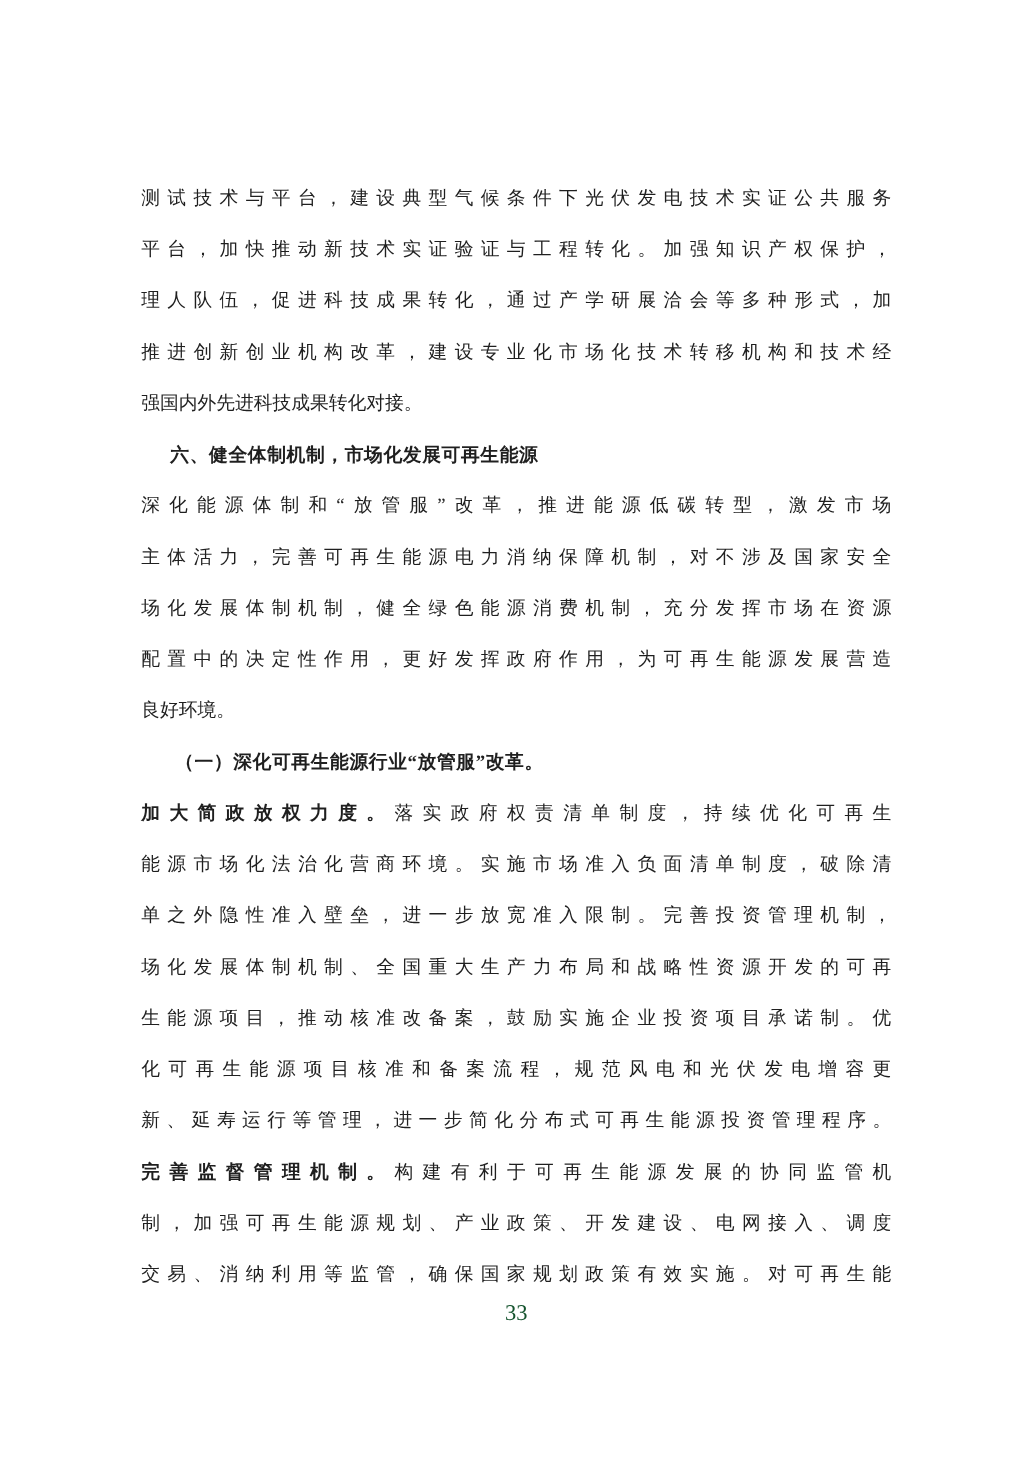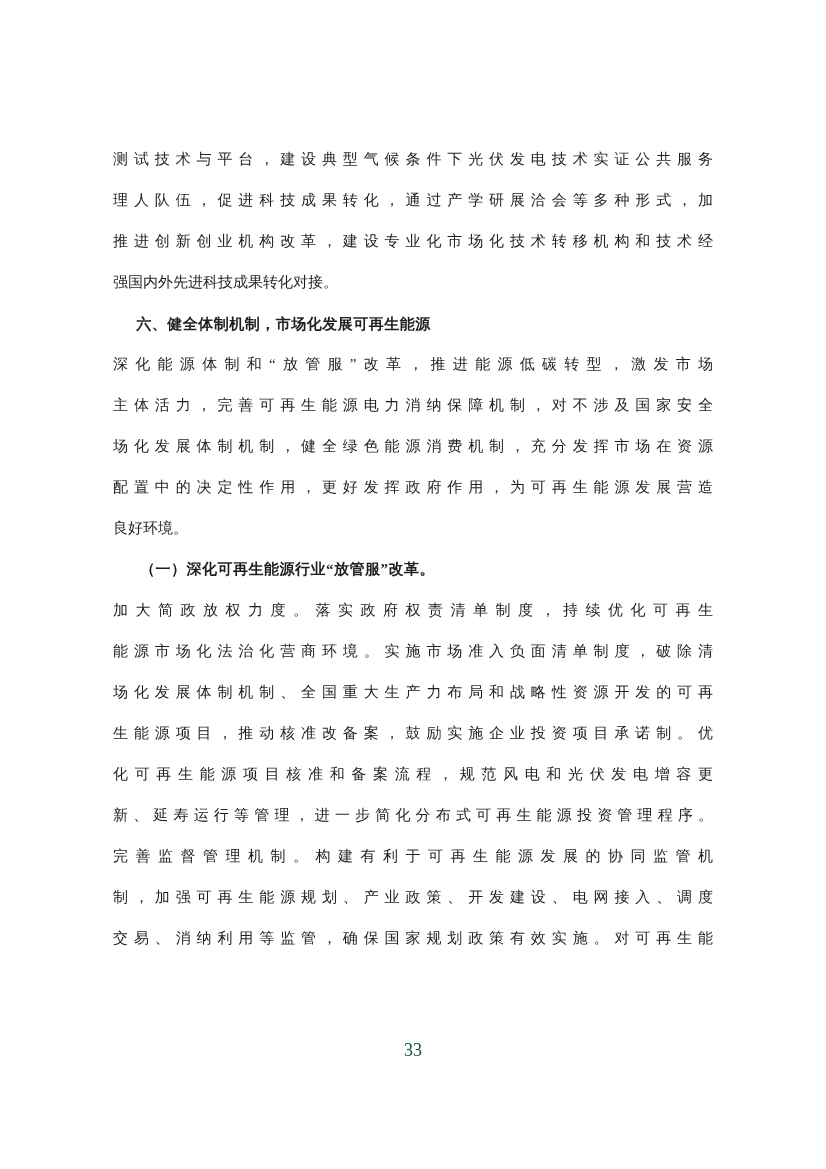--- a/index.html
+++ b/index.html
@@ -26,21 +26,21 @@
   .line {
     font-size: 15px;
     line-height: 41px;
     text-align: justify;
     text-align-last: justify;
     white-space: normal;
   }
   .line-last {
     text-align-last: left;
   }
-  b { font-weight: normal; }
+  b { font-weight: bold; }
   .sec-heading {
     font-family: "Liberation Sans", "DejaVu Sans", sans-serif;
     font-weight: bold;
     font-size: 15px;
     line-height: 41px;
     text-indent: 1.55em;
     text-align: left;
     letter-spacing: 0.5px;
   }
   .sub-heading {
@@ -65,40 +65,42 @@
 </style>
 </head>
 <body>
 
 <div class="doc-page">
 
   <main class="text-block">
 
     <div class="para">
         <div class="line">测试技术与平台，建设典型气候条件下光伏发电技术实证公共服务</div>
+        <div class="line">平台，加快推动新技术实证验证与工程转化。加强知识产权保护，</div>
         <div class="line">理人队伍，促进科技成果转化，通过产学研展洽会等多种形式，加</div>
         <div class="line">推进创新创业机构改革，建设专业化市场化技术转移机构和技术经</div>
         <div class="line line-last">强国内外先进科技成果转化对接。</div>
       </div>
 
     <h2 class="sec-heading">六、健全体制机制，市场化发展可再生能源</h2>
 
     <div class="para">
         <div class="line">深化能源体制和“放管服”改革，推进能源低碳转型，激发市场</div>
         <div class="line">主体活力，完善可再生能源电力消纳保障机制，对不涉及国家安全</div>
         <div class="line">场化发展体制机制，健全绿色能源消费机制，充分发挥市场在资源</div>
         <div class="line">配置中的决定性作用，更好发挥政府作用，为可再生能源发展营造</div>
         <div class="line line-last">良好环境。</div>
       </div>
 
     <h3 class="sub-heading">（一）深化可再生能源行业“放管服”改革。</h3>
 
     <div class="para">
         <div class="line"><b>加大简政放权力度。</b>落实政府权责清单制度，持续优化可再生</div>
         <div class="line">能源市场化法治化营商环境。实施市场准入负面清单制度，破除清</div>
+        <div class="line">单之外隐性准入壁垒，进一步放宽准入限制。完善投资管理机制，</div>
         <div class="line">场化发展体制机制、全国重大生产力布局和战略性资源开发的可再</div>
         <div class="line">生能源项目，推动核准改备案，鼓励实施企业投资项目承诺制。优</div>
         <div class="line">化可再生能源项目核准和备案流程，规范风电和光伏发电增容更</div>
         <div class="line">新、延寿运行等管理，进一步简化分布式可再生能源投资管理程序。</div>
       </div>
 
     <div class="para">
         <div class="line"><b>完善监督管理机制。</b>构建有利于可再生能源发展的协同监管机</div>
         <div class="line">制，加强可再生能源规划、产业政策、开发建设、电网接入、调度</div>
         <div class="line">交易、消纳利用等监管，确保国家规划政策有效实施。对可再生能</div>

